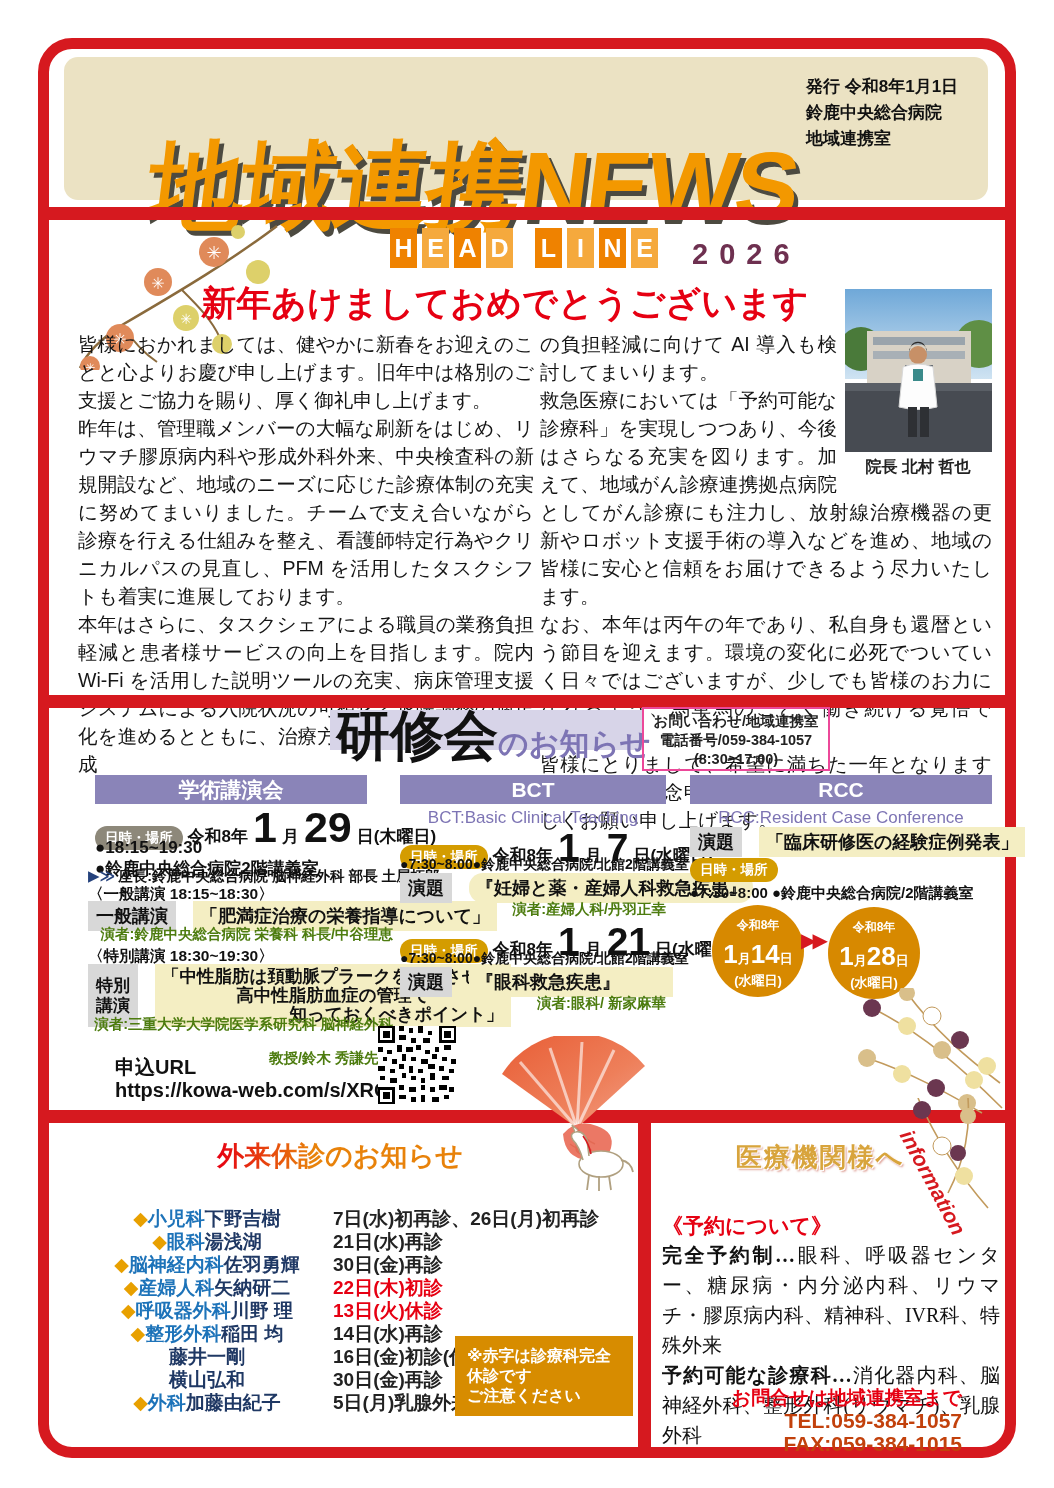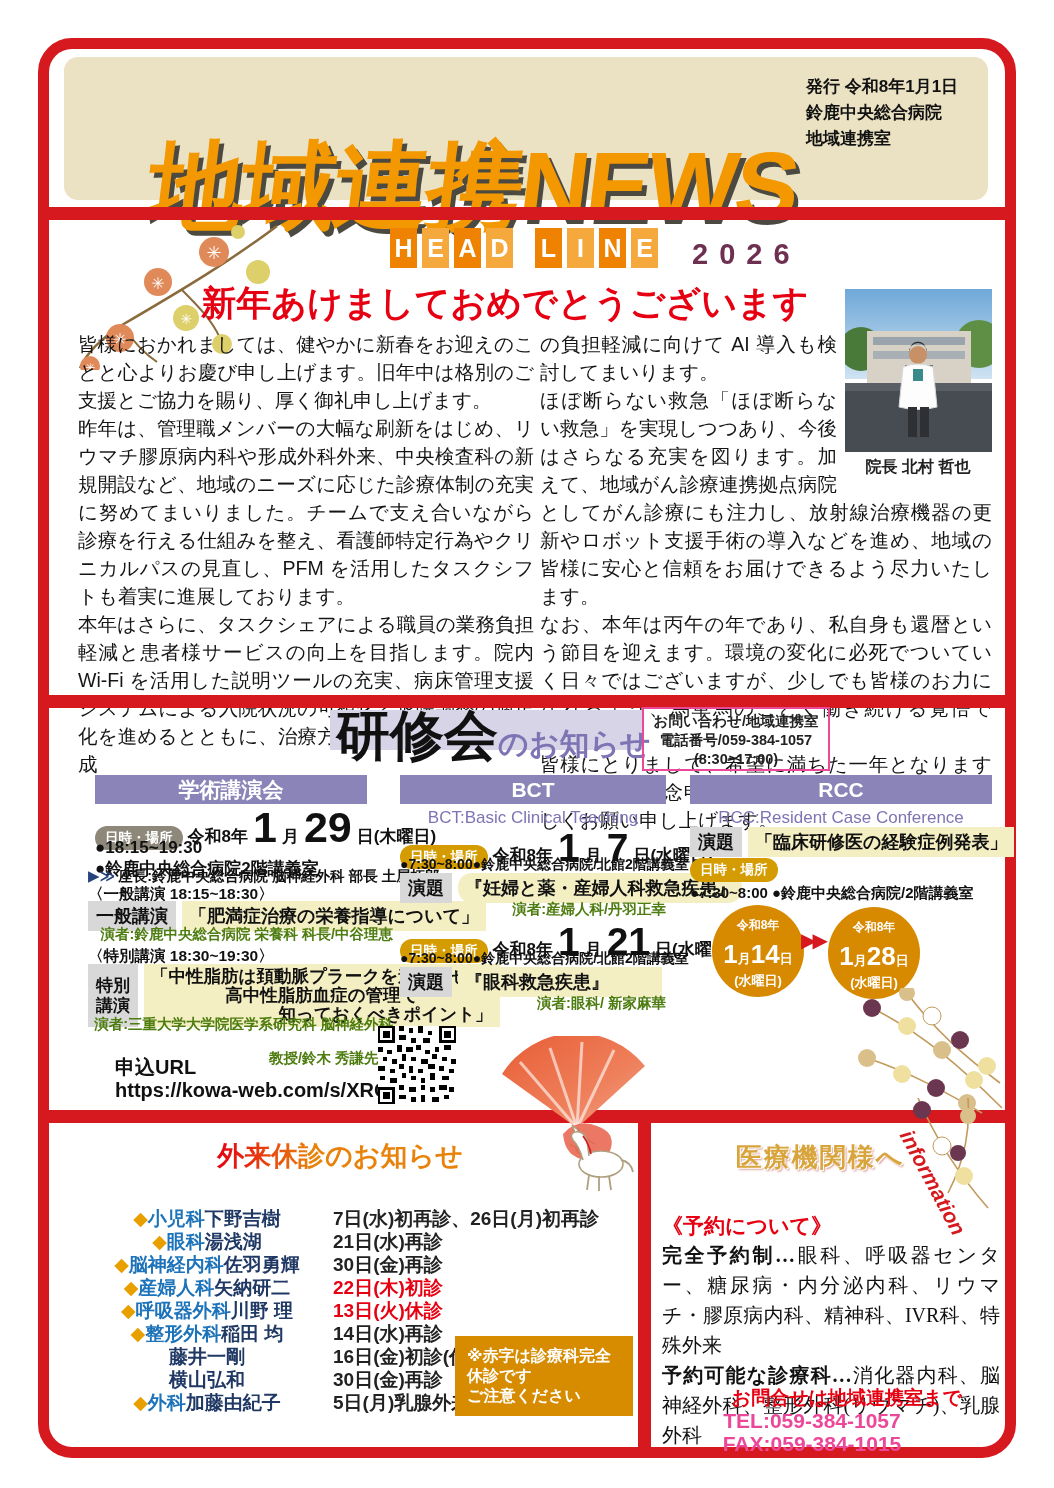--- a/index.html
+++ b/index.html
@@ -42,21 +42,21 @@
   .col-sub{position:absolute;font-size:17px;color:#7d74b4;text-align:center;font-weight:500;}
   .badge{display:inline-block;background:#8d887a;color:#fff;border-radius:12px;font-size:13.5px;font-weight:bold;padding:3px 10px;white-space:nowrap;}
   .badge.gold{background:#d49c00;}
   .daterow{position:absolute;display:flex;align-items:baseline;gap:5px;white-space:nowrap;}
   .d-era,.d-sm{font-size:17px;font-weight:bold;color:#111;}
   .d-big{font-size:43px;font-weight:bold;color:#111;line-height:1;}
   .d-big2{font-size:39px;font-weight:bold;color:#111;line-height:1;}
   .txtline{position:absolute;font-weight:bold;color:#111;white-space:nowrap;}
   .glabel{background:#d8d8d8;font-size:18px;font-weight:bold;color:#111;padding:3px 8px;white-space:nowrap;}
   .ytitle{background:#f4eec3;font-size:18px;font-weight:bold;color:#111;padding:3px 7px;white-space:nowrap;}
-  .lecrow{position:absolute;display:flex;align-items:stretch;gap:6px;}
+  .lecrow{position:absolute;display:flex;align-items:stretch;gap:17px;}
   .speaker{position:absolute;font-size:14.5px;font-weight:bold;color:#4d7c0f;text-align:right;}
   .arrows{color:#25427c;font-weight:bold;font-size:15px;margin-right:3px;}
   .apply{position:absolute;left:115px;top:1056px;font-size:20px;font-weight:bold;color:#111;line-height:23px;}
   .qr{position:absolute;left:378px;top:1026px;width:78px;height:78px;}
   .circle{position:absolute;width:92px;height:92px;border-radius:50%;background:#d78900;color:#fff;text-align:center;box-sizing:border-box;padding-top:13px;}
   .c-era{font-size:12px;font-weight:bold;line-height:14px;}
   .c-date{line-height:28px;margin-top:8px;}
   .c-num{font-size:26px;font-weight:bold;}
   .c-lbl{font-size:13px;font-weight:bold;}
   .c-week{font-size:13px;font-weight:bold;line-height:15px;}
@@ -73,21 +73,21 @@
   .cl-detail.red{color:#e60012;}
   .note-box{position:absolute;left:455px;top:1336px;width:178px;background:#d78c00;color:#fff;font-size:16px;font-weight:bold;line-height:20px;padding:10px 12px;box-sizing:border-box;}
   
   .info-header{position:absolute;left:700px;top:1140px;width:240px;text-align:center;font-size:26px;font-weight:800;color:#d8a43c;text-shadow:1px 1px 0 #fff,-1px -1px 0 #fff,2px 2px 2px rgba(190,70,50,.55);letter-spacing:2px;}
   .info-ribbon{position:absolute;left:916px;top:1126px;font-size:21px;font-weight:bold;font-style:italic;color:#d6191f;transform:rotate(62deg);transform-origin:left top;white-space:nowrap;}
   .resv-title{position:absolute;left:662px;top:1212px;font-size:21px;font-weight:bold;color:#e60012;}
   .info-body{position:absolute;left:662px;top:1240px;width:338px;font-family:"Liberation Serif","DejaVu Serif",serif;font-size:20px;line-height:30px;color:#111;text-align:justify;}
   .info-body b{font-weight:bold;}
   .info-contact{position:absolute;left:662px;top:1386px;width:300px;text-align:right;line-height:23px;}
   .ic-red{font-size:19px;font-weight:bold;color:#e60012;}
-  .ic-num{font-size:21px;font-weight:bold;color:#ec4899;text-align:center;}
+  .ic-num{font-size:21px;font-weight:bold;color:#c2410c;}
   .deco{position:absolute;}
 </style>
 </head>
 <body>
 
 <div class="page">
   <div class="frame"></div>
 
   <div class="masthead">
     <div class="m-title">地域連携NEWS</div>
@@ -134,21 +134,21 @@
   <div class="hl-title">新年あけましておめでとうございます</div>
 
   <div class="article art-left">
     <p>皆様におかれましては、健やかに新春をお迎えのことと心よりお慶び申し上げます。旧年中は格別のご支援とご協力を賜り、厚く御礼申し上げます。</p>
     <p>昨年は、管理職メンバーの大幅な刷新をはじめ、リウマチ膠原病内科や形成外科外来、中央検査科の新規開設など、地域のニーズに応じた診療体制の充実に努めてまいりました。チームで支え合いながら診療を行える仕組みを整え、看護師特定行為やクリニカルパスの見直し、PFM を活用したタスクシフトも着実に進展しております。</p>
     <p>本年はさらに、タスクシェアによる職員の業務負担軽減と患者様サービスの向上を目指します。院内 Wi-Fi を活用した説明ツールの充実、病床管理支援システムによる入院状況の可視化と退院調整の適正化を進めるとともに、治療方針や看護計画、文書作成</p>
   </div>
   <div class="article art-right">
     <div class="photo-spacer"></div>
     <p>の負担軽減に向けて AI 導入も検討してまいります。</p>
-    <p>ほぼ断らない救急「ほぼ断らない救急」を実現しつつあり、今後はさらなる充実を図ります。加えて、地域がん診療連携拠点病院としてがん診療にも注力し、放射線治療機器の更新やロボット支援手術の導入などを進め、地域の皆様に安心と信頼をお届けできるよう尽力いたします。</p>
+    <p>救急医療においては「予約可能な診療科」を実現しつつあり、今後はさらなる充実を図ります。加えて、地域がん診療連携拠点病院としてがん診療にも注力し、放射線治療機器の更新やロボット支援手術の導入などを進め、地域の皆様に安心と信頼をお届けできるよう尽力いたします。</p>
     <p>なお、本年は丙午の年であり、私自身も還暦という節目を迎えます。環境の変化に必死でついていく日々ではございますが、少しでも皆様のお力になれるよう、馬車馬のごとく働き続ける覚悟です。</p>
     <p>皆様にとりまして、希望に満ちた一年となりますよう心より祈念申し上げます。本年もどうぞよろしくお願い申し上げます。</p>
   </div>
 
   <div class="photo">
     <svg width="147" height="163" viewBox="0 0 147 163">
       <defs>
         <linearGradient id="sky" x1="0" y1="0" x2="0" y2="1">
           <stop offset="0" stop-color="#6fa8d8"></stop>
             <stop offset="1" stop-color="#cfe3f2"></stop>

